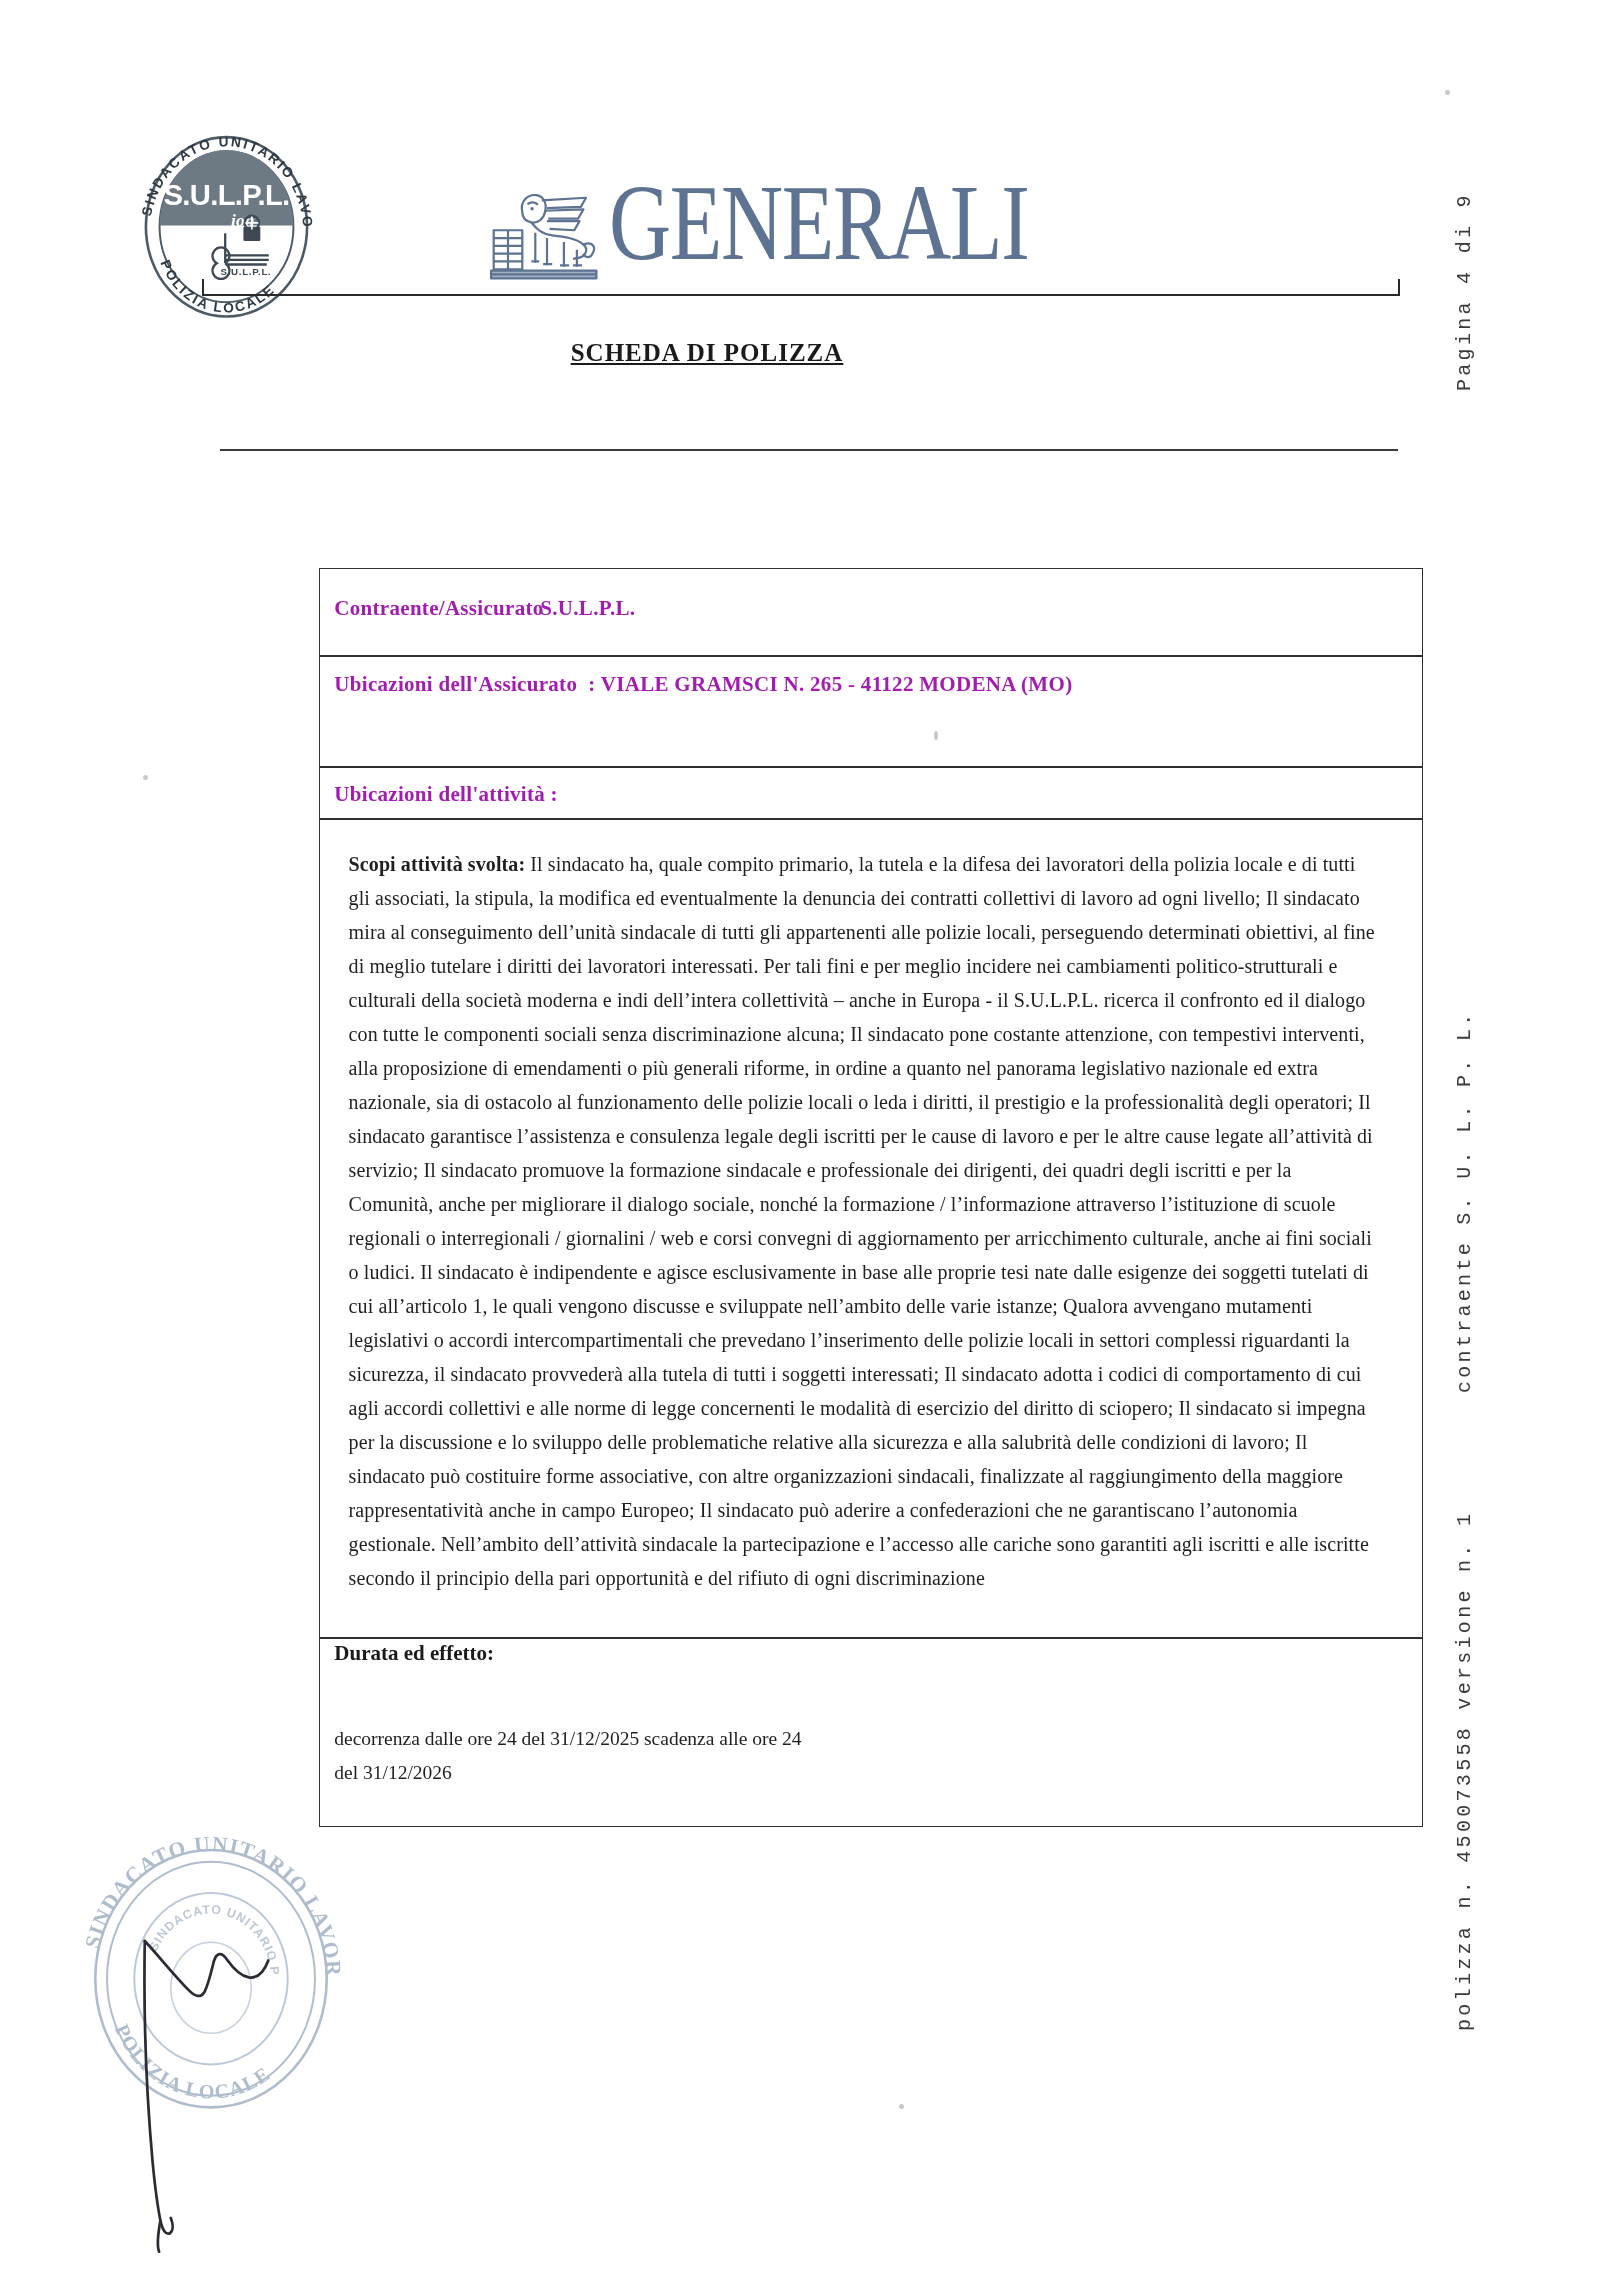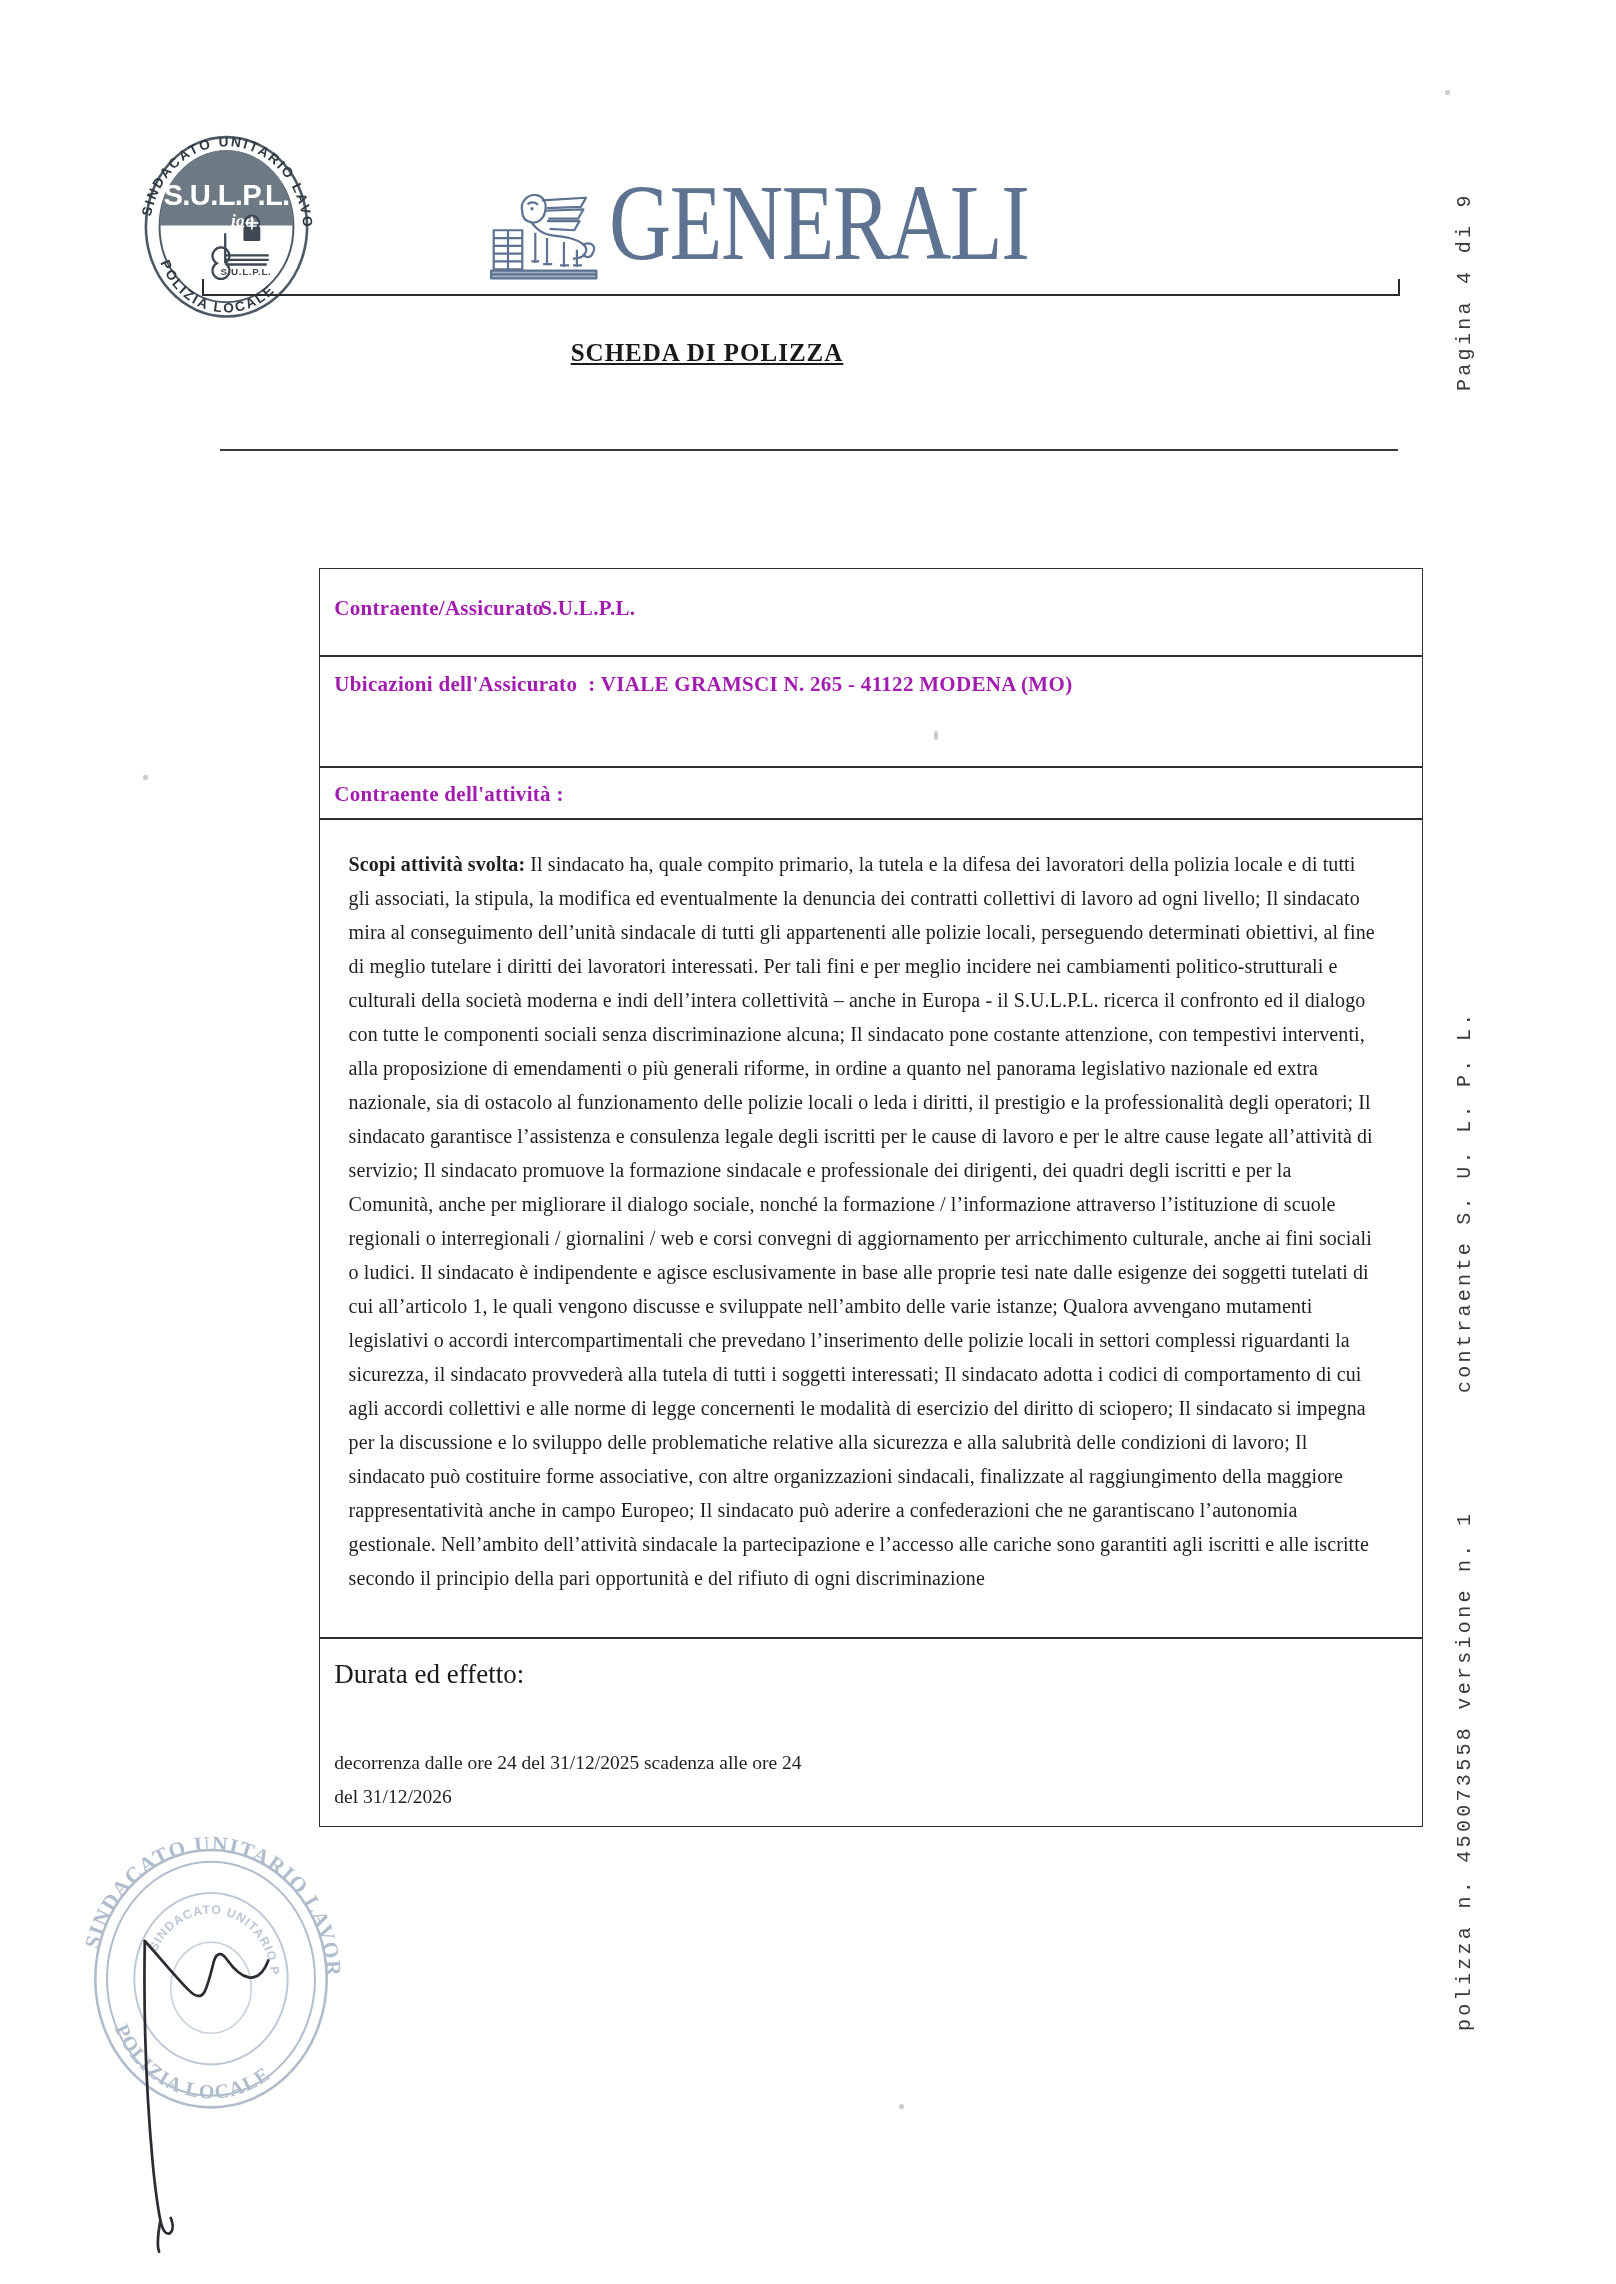--- a/index.html
+++ b/index.html
@@ -187,24 +187,24 @@
     font-family: "Liberation Serif", serif;
     font-size: 20px;
     line-height: 34px;
     color: #1f1f1f;
     text-align: left;
     letter-spacing: 0.1px;
   }
   .descr-text b { font-weight: bold; }
 
   .row-durata .dur-label {
-    padding-top: 20px;
-    font-family: "Liberation Serif", serif;
-    font-weight: normal;
-    font-size: 27px;
+    padding-top: 2px;
+    font-family: "Liberation Serif", serif;
+    font-weight: bold;
+    font-size: 21px;
   }
   .row-durata .dur-body {
     padding-top: 56px;
     font-family: "Liberation Serif", serif;
     font-size: 19.5px;
     line-height: 34px;
     color: #1f1f1f;
   }
 
   
@@ -326,21 +326,21 @@
 
 
     <div class="row row-ubicazioni">
       <div class="line fld">
         <span class="fld-label">Ubicazioni dell'Assicurato</span><span class="fld-value">: VIALE GRAMSCI N. 265 - 41122 MODENA (MO)</span>
       </div>
     </div>
 
     <div class="row row-descr-head">
       <div class="line fld">
-        <span>Contraente dell'attività   :</span>
+        <span>Ubicazioni dell'attività   :</span>
       </div>
     </div>
 
     <div class="row row-descr-body">
       <div class="descr-body-inner">
         <div class="descr-text"><b>Scopi attività svolta:</b><span> Il sindacato ha, quale compito primario, la tutela e la difesa dei lavoratori della polizia locale e di tutti gli associati, la stipula, la modifica ed eventualmente la denuncia dei contratti collettivi di lavoro ad ogni livello; Il sindacato mira al conseguimento dell’unità sindacale di tutti gli appartenenti alle polizie locali, perseguendo determinati obiettivi, al fine di meglio tutelare i diritti dei lavoratori interessati. Per tali fini e per meglio incidere nei cambiamenti politico-strutturali e culturali della società moderna e indi dell’intera collettività – anche in Europa - il S.U.L.P.L. ricerca il confronto ed il dialogo con tutte le componenti sociali senza discriminazione alcuna; Il sindacato pone costante attenzione, con tempestivi interventi, alla proposizione di emendamenti o più generali riforme, in ordine a quanto nel panorama legislativo nazionale ed extra nazionale, sia di ostacolo al funzionamento delle polizie locali o leda i diritti, il prestigio e la professionalità degli operatori; Il sindacato garantisce l’assistenza e consulenza legale degli iscritti per le cause di lavoro e per le altre cause legate all’attività di servizio; Il sindacato promuove la formazione sindacale e professionale dei dirigenti, dei quadri degli iscritti e per la Comunità, anche per migliorare il dialogo sociale, nonché la formazione / l’informazione attraverso l’istituzione di scuole regionali o interregionali / giornalini / web e corsi convegni di aggiornamento per arricchimento culturale, anche ai fini sociali o ludici. Il sindacato è indipendente e agisce esclusivamente in base alle proprie tesi nate dalle esigenze dei soggetti tutelati di cui all’articolo 1, le quali vengono discusse e sviluppate nell’ambito delle varie istanze; Qualora avvengano mutamenti legislativi o accordi intercompartimentali che prevedano l’inserimento delle polizie locali in settori complessi riguardanti la sicurezza, il sindacato provvederà alla tutela di tutti i soggetti interessati; Il sindacato adotta i codici di comportamento di cui agli accordi collettivi e alle norme di legge concernenti le modalità di esercizio del diritto di sciopero; Il sindacato si impegna per la discussione e lo sviluppo delle problematiche relative alla sicurezza e alla salubrità delle condizioni di lavoro; Il sindacato può costituire forme associative, con altre organizzazioni sindacali, finalizzate al raggiungimento della maggiore rappresentatività anche in campo Europeo; Il sindacato può aderire a confederazioni che ne garantiscano l’autonomia gestionale. Nell’ambito dell’attività sindacale la partecipazione e l’accesso alle cariche sono garantiti agli iscritti e alle iscritte secondo il principio della pari opportunità e del rifiuto di ogni discriminazione</span></div>
       </div>
     </div>
 
     <div class="row row-durata">

